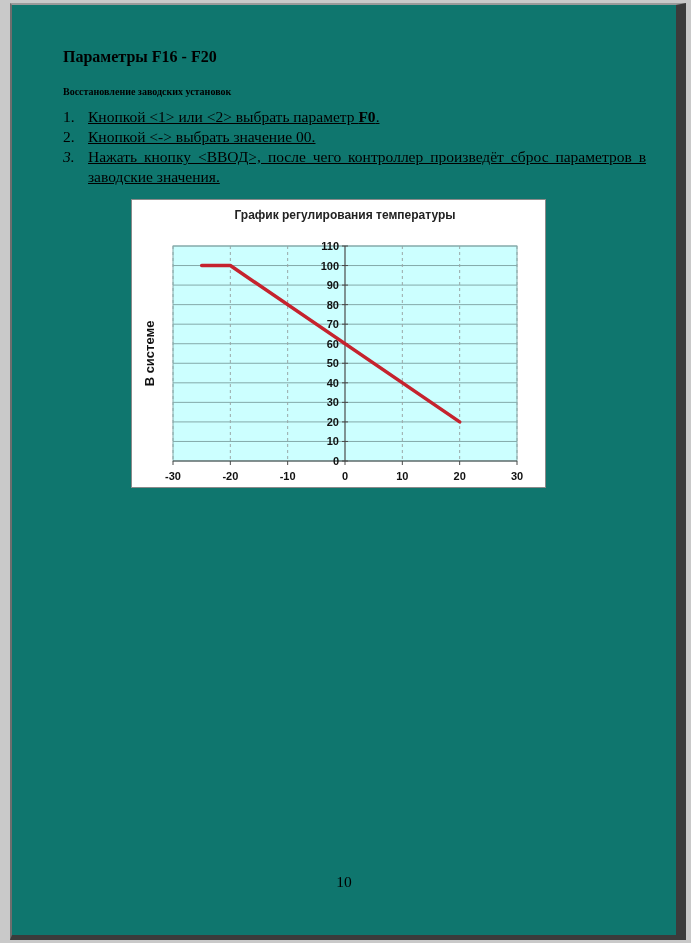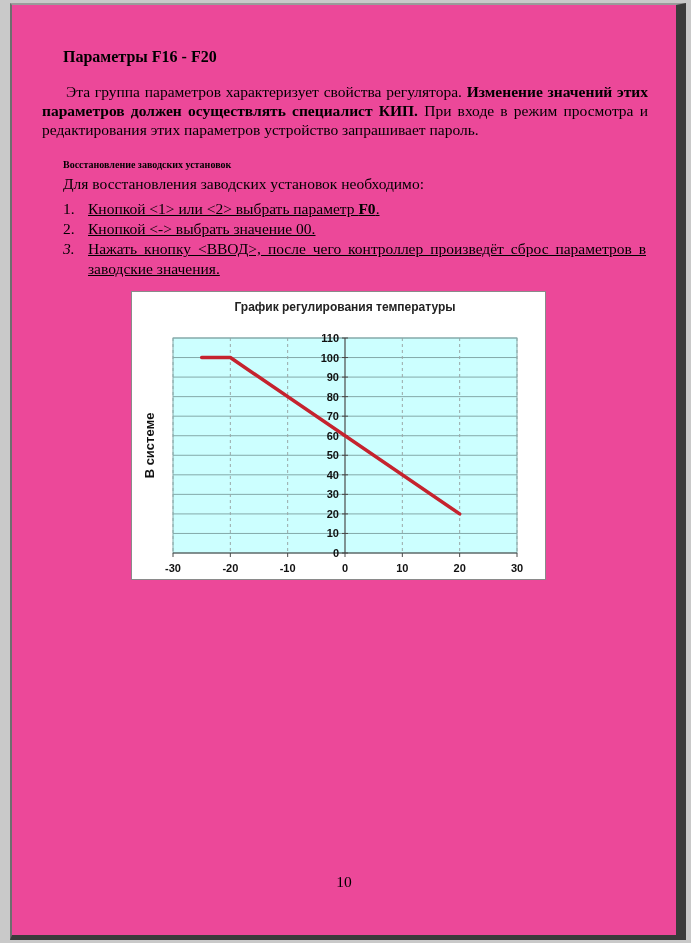--- a/index.html
+++ b/index.html
@@ -7,21 +7,21 @@
     width:691px;height:943px;
     background:#c9c9c9;
     font-family:"Liberation Serif",serif;
     position:relative;
     overflow:hidden;
   }
   .page{
     position:absolute;left:10px;top:3px;
     width:676px;height:937px;
     box-sizing:border-box;
-    background:#ec4899;
+    background:#0f766e;
     border-top:2px solid #9a9a9a;
     border-left:2px solid #6e6e6e;
     border-right:10px solid #3b3b3b;
     border-bottom:5px solid #3b3b3b;
   }
   .content{
     padding:42px 28px 0 30px;
     color:#000;
     font-size:15.5px;
     line-height:19px;
@@ -74,24 +74,22 @@
   }
 </style>
 </head>
 <body>
 
 <div class="page">
   <div class="content">
 
     <h1 class="doc-title">Параметры F16 - F20</h1>
 
-    <p class="lead"><span>Эта группа параметров характеризует свойства регулятора. </span><b>Изменение значений этих параметров должен осуществлять специалист КИП.</b><span> При входе в режим просмотра и редактирования этих параметров устройство запрашивает пароль.</span></p>
 
     <h2 class="section-heading">Восстановление заводских установок</h2>
-    <p class="section-intro">Для восстановления заводских установок необходимо:</p>
 
     <div class="steps">
       <div class="step-row">
         <span class="step-num">1.</span>
         <span class="step-text"><span>Кнопкой &lt;1&gt; или &lt;2&gt; выбрать параметр </span><b>F0</b><span>.</span></span>
       </div>
       <div class="step-row">
         <span class="step-num">2.</span>
         <span class="step-text"><span>Кнопкой &lt;-&gt; выбрать значение 00.</span><b></b><span></span></span>
       </div>

